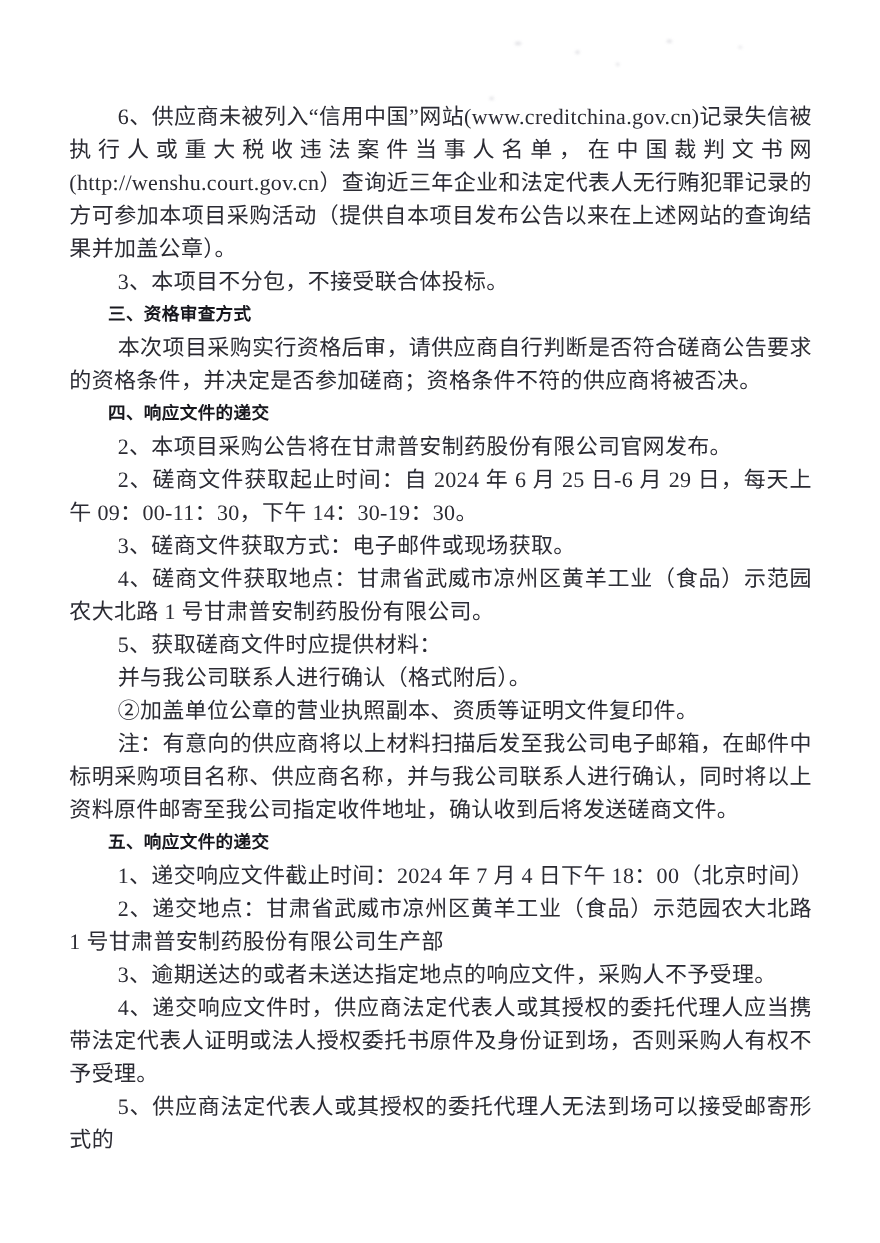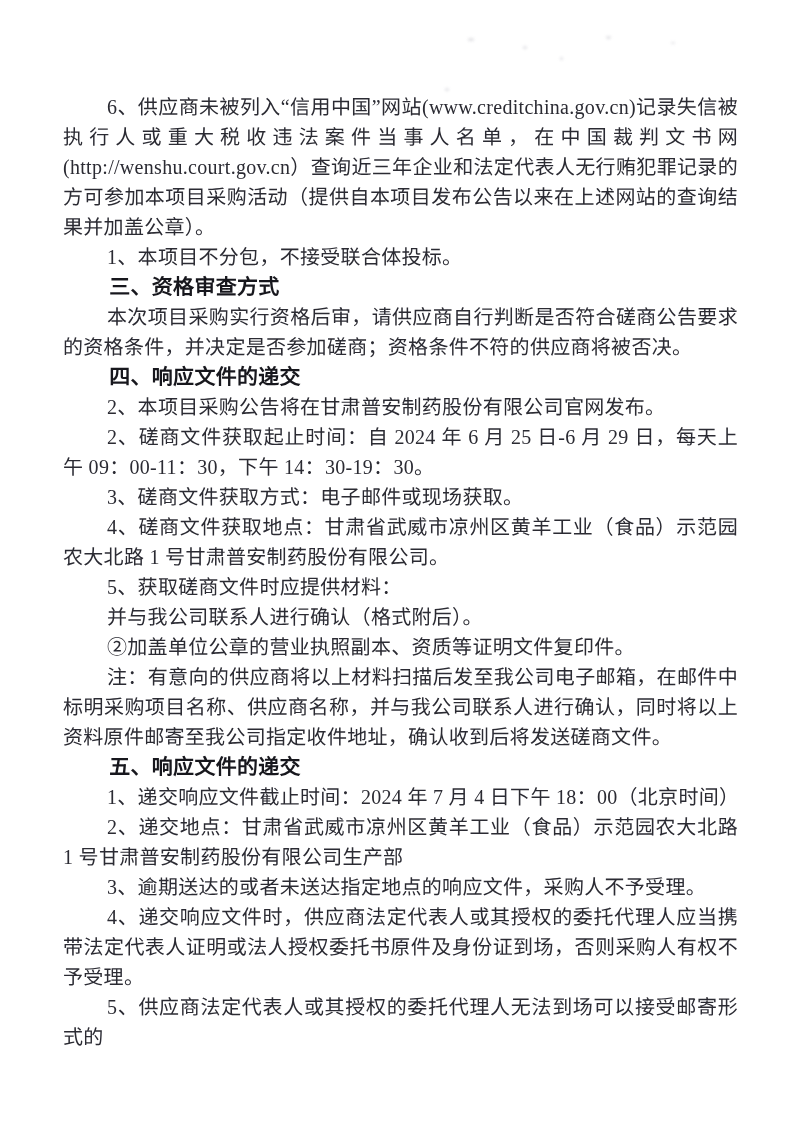--- a/index.html
+++ b/index.html
@@ -27,21 +27,21 @@
     font-size: 20px;
     line-height: 30px;
     text-indent: 2.2em;
     text-align: justify;
     text-justify: inter-character;
     letter-spacing: 0.3px;
   }
   .doc p.heading {
     font-family: "Liberation Sans", sans-serif;
     font-weight: 700;
-    font-size: 21px;
+    font-size: 16px;
     color: #17171d;
     text-align: left;
   }
   
   .scan-noise span {
     position: absolute;
     display: block;
     background: #b9b9c2;
     border-radius: 50%;
     filter: blur(1.5px);
@@ -64,21 +64,21 @@
     <span class="speck-2"></span>
     <span class="speck-3"></span>
     <span class="speck-4"></span>
     <span class="speck-5"></span>
     <span class="speck-6"></span>
   </div>
 
   <main class="doc">
 
   <p class="body">6、供应商未被列入“信用中国”网站(www.creditchina.gov.cn)记录失信被执行人或重大税收违法案件当事人名单，在中国裁判文书网(http://wenshu.court.gov.cn）查询近三年企业和法定代表人无行贿犯罪记录的方可参加本项目采购活动（提供自本项目发布公告以来在上述网站的查询结果并加盖公章）。</p>
-      <p class="body">1、本项目不分包，不接受联合体投标。</p>
+      <p class="body">3、本项目不分包，不接受联合体投标。</p>
       <p class="heading">三、资格审查方式</p>
       <p class="body">本次项目采购实行资格后审，请供应商自行判断是否符合磋商公告要求的资格条件，并决定是否参加磋商；资格条件不符的供应商将被否决。</p>
       <p class="heading">四、响应文件的递交</p>
       <p class="body">2、本项目采购公告将在甘肃普安制药股份有限公司官网发布。</p>
       <p class="body">2、磋商文件获取起止时间：自 2024 年 6 月 25 日-6 月 29 日，每天上午 09：00-11：30，下午 14：30-19：30。</p>
       <p class="body">3、磋商文件获取方式：电子邮件或现场获取。</p>
       <p class="body">4、磋商文件获取地点：甘肃省武威市凉州区黄羊工业（食品）示范园农大北路 1 号甘肃普安制药股份有限公司。</p>
       <p class="body">5、获取磋商文件时应提供材料：</p>
       <p class="body">并与我公司联系人进行确认（格式附后）。</p>
       <p class="body">②加盖单位公章的营业执照副本、资质等证明文件复印件。</p>

